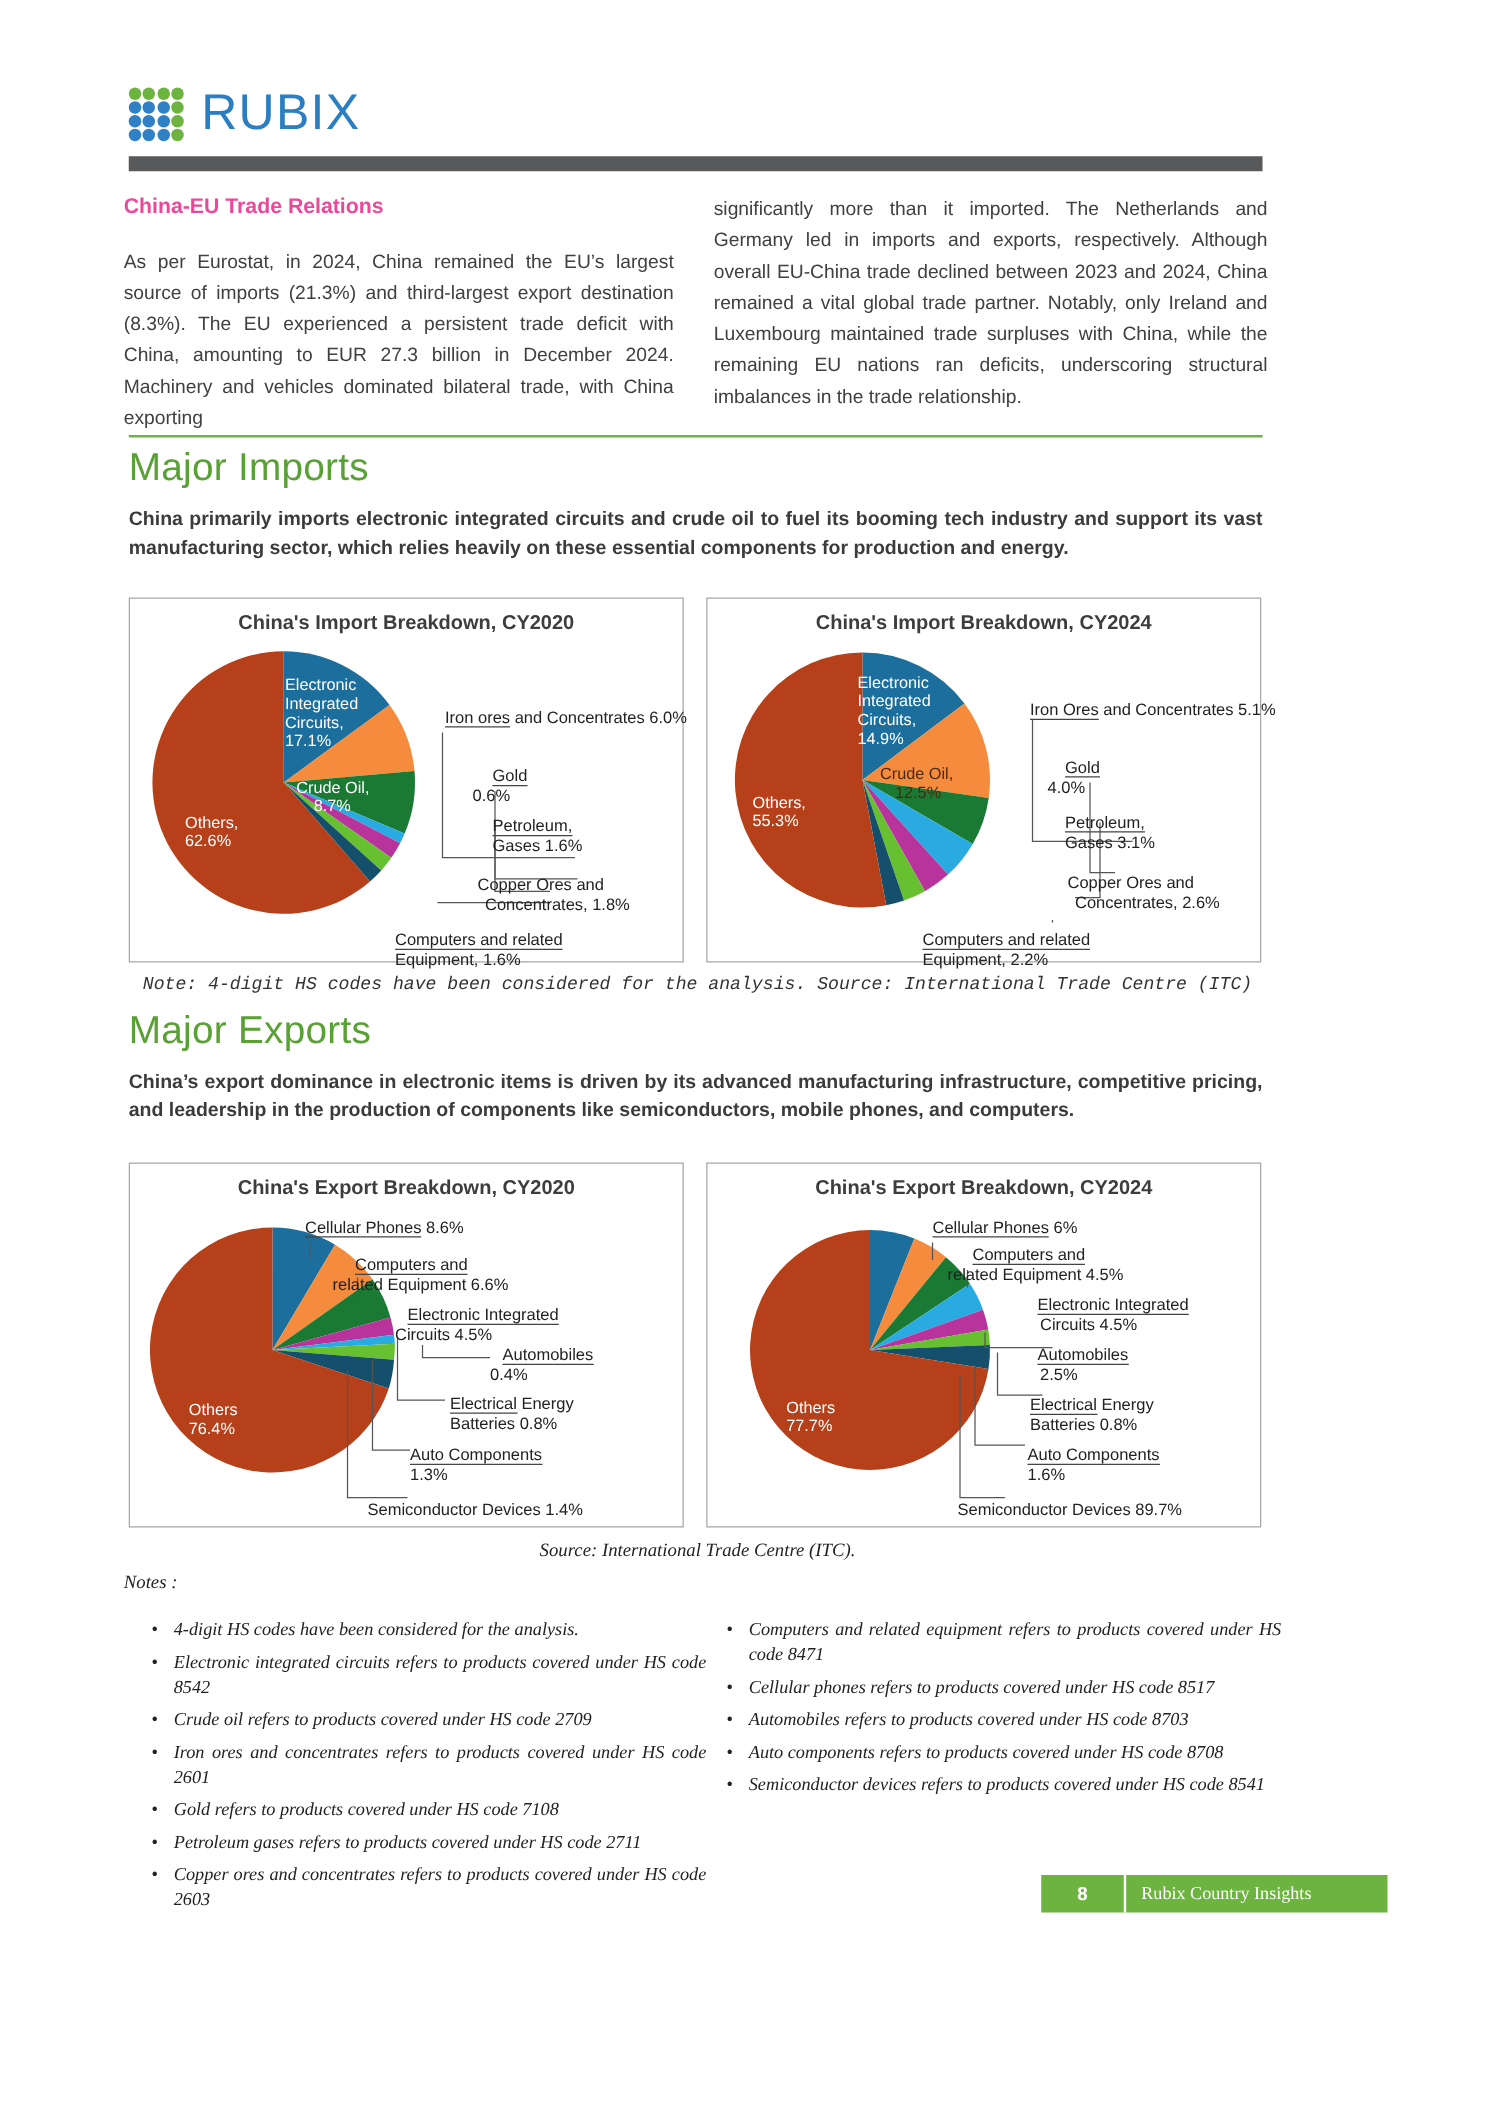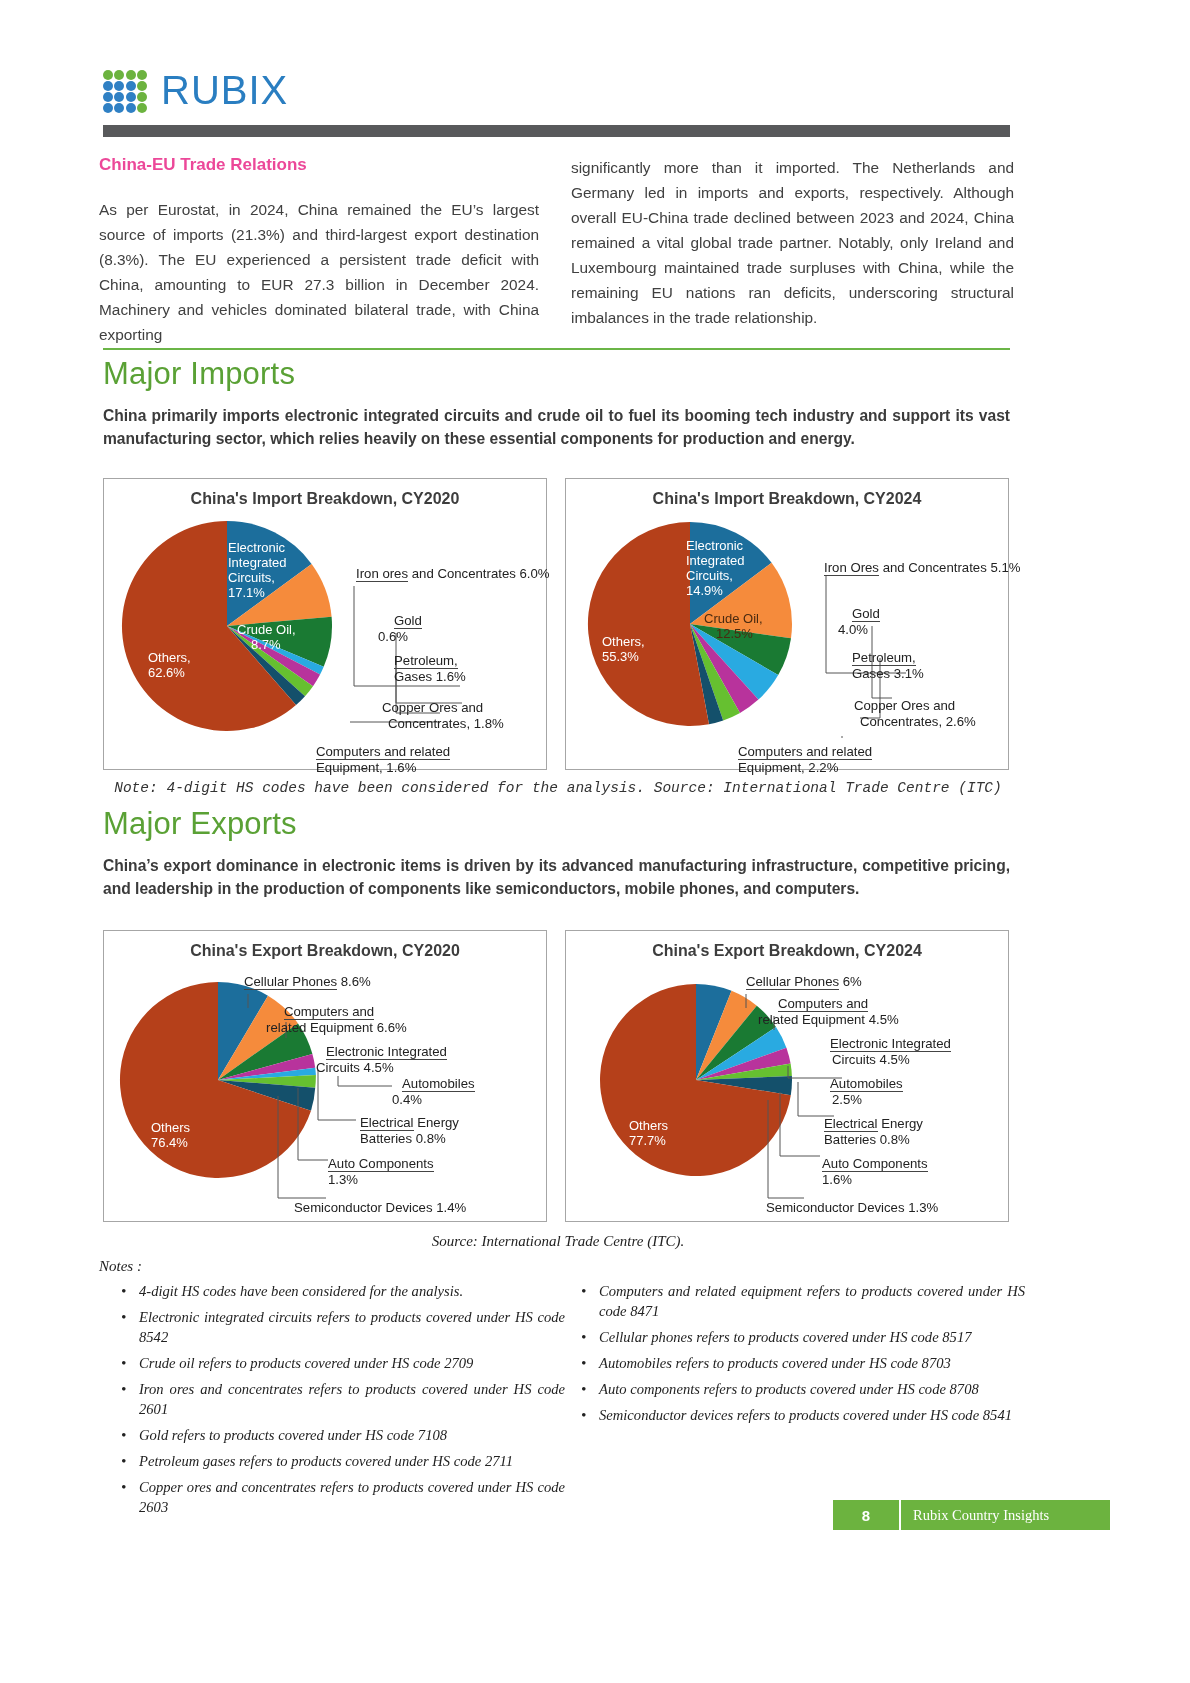--- a/index.html
+++ b/index.html
@@ -89,21 +89,21 @@
   .src {
     position:absolute; width:910px; left:103px; text-align:center;
     font-family:"Liberation Serif", serif; font-style:italic;
     font-size:15px; color:#222;
   }
 
   
   .notes { position:absolute; left:99px; top:1258px; width:915px; }
   .notes-title {
     font-family:"Liberation Serif", serif; font-style:italic; font-size:15px;
-    color:#222; margin-bottom:6px;
+    color:#222; margin-bottom:19px;
   }
   .notes-cols { position:relative; }
   .notes-col { position:absolute; top:0; width:448px; }
   .notes-col.c1 { left:18px; }
   .notes-col.c2 { left:478px; }
   ul.nlist { margin:0; padding:0 0 0 18px; list-style:none; }
   ul.nlist li {
     position:relative; font-family:"Liberation Serif", serif; font-style:italic;
     font-size:14.6px; line-height:20px; color:#222; margin-bottom:6px;
     text-align:justify; padding-left:4px;
@@ -405,21 +405,21 @@
         </div>
         <div class="lbl" style="left:258px; top:156px;">
           <span class="u">Electrical</span><span> Energy</span><br>
           <span>Batteries 0.8%</span>
         </div>
         <div class="lbl" style="left:256px; top:196px;">
           <span class="u">Auto Components</span><br>
           <span>1.6%</span>
         </div>
         <div class="lbl" style="left:200px; top:240px;">
-          <span>Semiconductor Devices 1.3%</span>
+          <span>Semiconductor Devices 89.7%</span>
         </div>
       </div>
     </div>
   </div>
 
   <div class="src" style="top:1233px;">Source: International Trade Centre (ITC).</div>
 
   <div class="notes">
     <div class="notes-title">Notes :</div>
     <div class="notes-cols">

